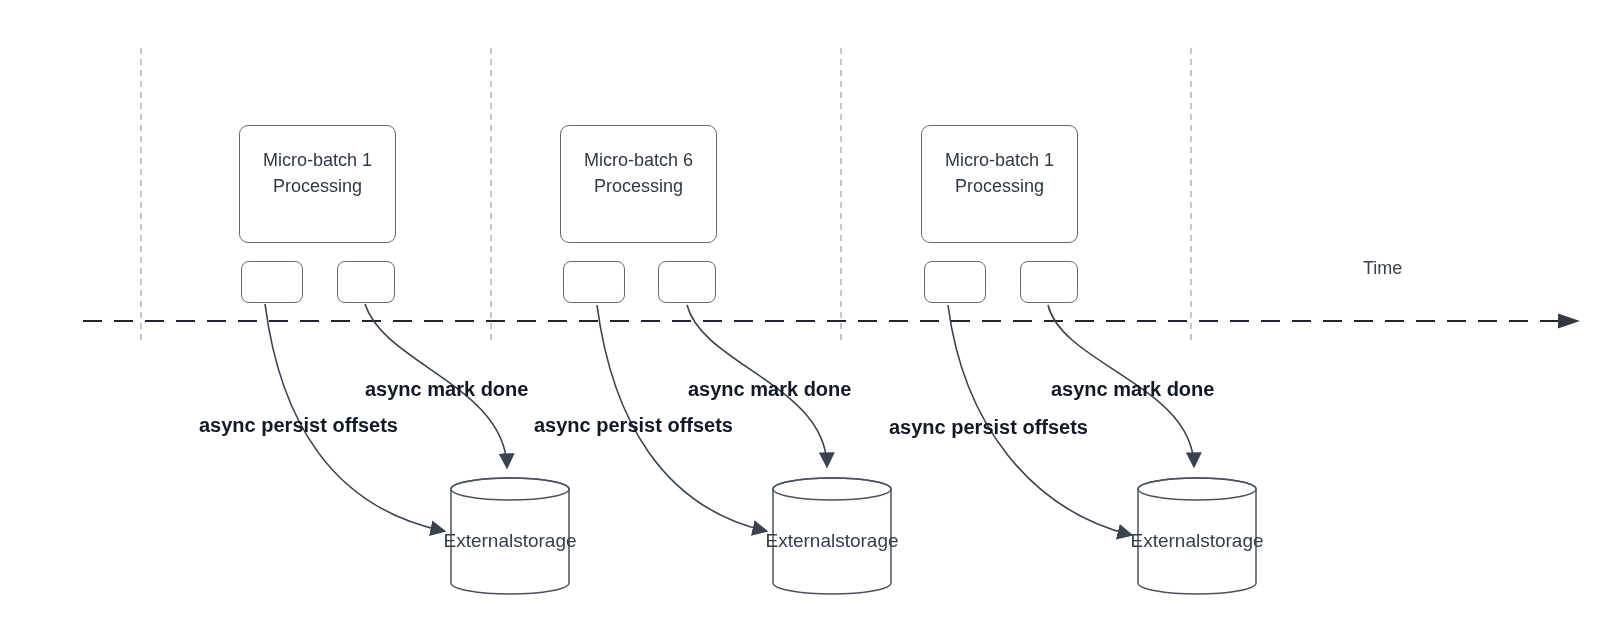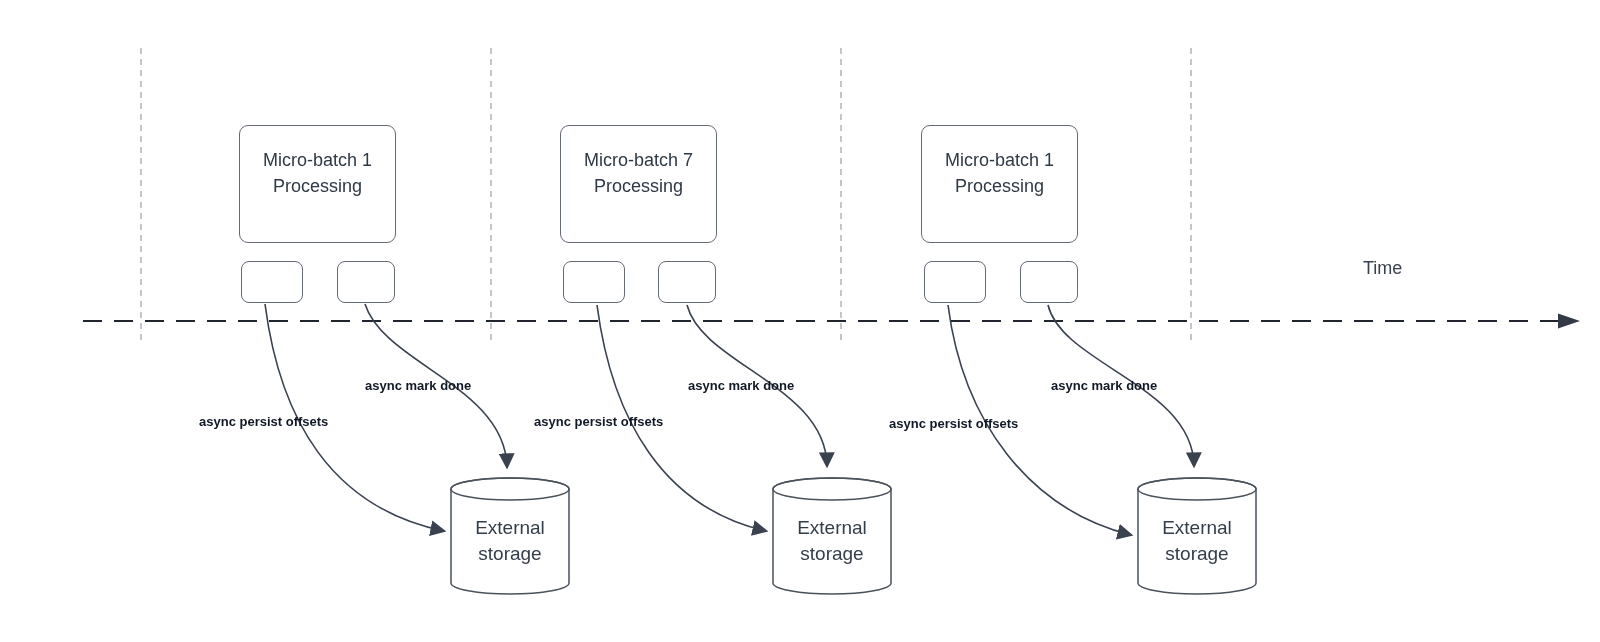--- a/index.html
+++ b/index.html
@@ -17,25 +17,25 @@
     text-align:center;font-size:18px;line-height:26px;color:#2f3945;
   }
   .small-box{
     position:absolute;width:62px;height:42px;box-sizing:border-box;
     border:1.5px solid #646b74;border-radius:8px;background:#ffffff;
   }
   .small-box.right{width:58px;}
   .cylinder{position:absolute;width:120px;height:118px;}
   .cyl-text{
     position:absolute;left:0;top:14px;width:120px;height:100px;
-    display:flex;flex-direction:column;align-items:center;justify-content:center;
+    display:flex;flex-direction:row;align-items:center;justify-content:center;
     font-size:19px;line-height:26px;color:#333e4a;text-align:center;
   }
   .flow-label{
-    position:absolute;font-size:13px;font-weight:bold;color:#111926;white-space:nowrap;
+    position:absolute;font-size:20px;font-weight:bold;color:#111926;white-space:nowrap;
   }
   .time-label{
     position:absolute;left:1363px;top:258px;font-size:18px;color:#39424e;white-space:nowrap;
   }
 </style>
 </head>
 <body>
 
 <div class="canvas">
 
@@ -74,21 +74,21 @@
       <div>Processing</div>
     </div>
   </div>
   <div class="small-box" style="left:241px;top:261px;"></div>
   <div class="small-box right" style="left:337px;top:261px;"></div>
   <div class="flow-label" style="left:199px;top:414px;">async persist offsets</div>
   <div class="flow-label" style="left:365px;top:378px;">async mark done</div>
 
   <div class="main-box" style="left:560px;top:125px;">
     <div class="box-title">
-      <div>Micro-batch 7</div>
+      <div>Micro-batch 6</div>
       <div>Processing</div>
     </div>
   </div>
   <div class="small-box" style="left:563px;top:261px;"></div>
   <div class="small-box right" style="left:658px;top:261px;"></div>
   <div class="flow-label" style="left:534px;top:414px;">async persist offsets</div>
   <div class="flow-label" style="left:688px;top:378px;">async mark done</div>
 
   <div class="main-box" style="left:921px;top:125px;">
     <div class="box-title">

